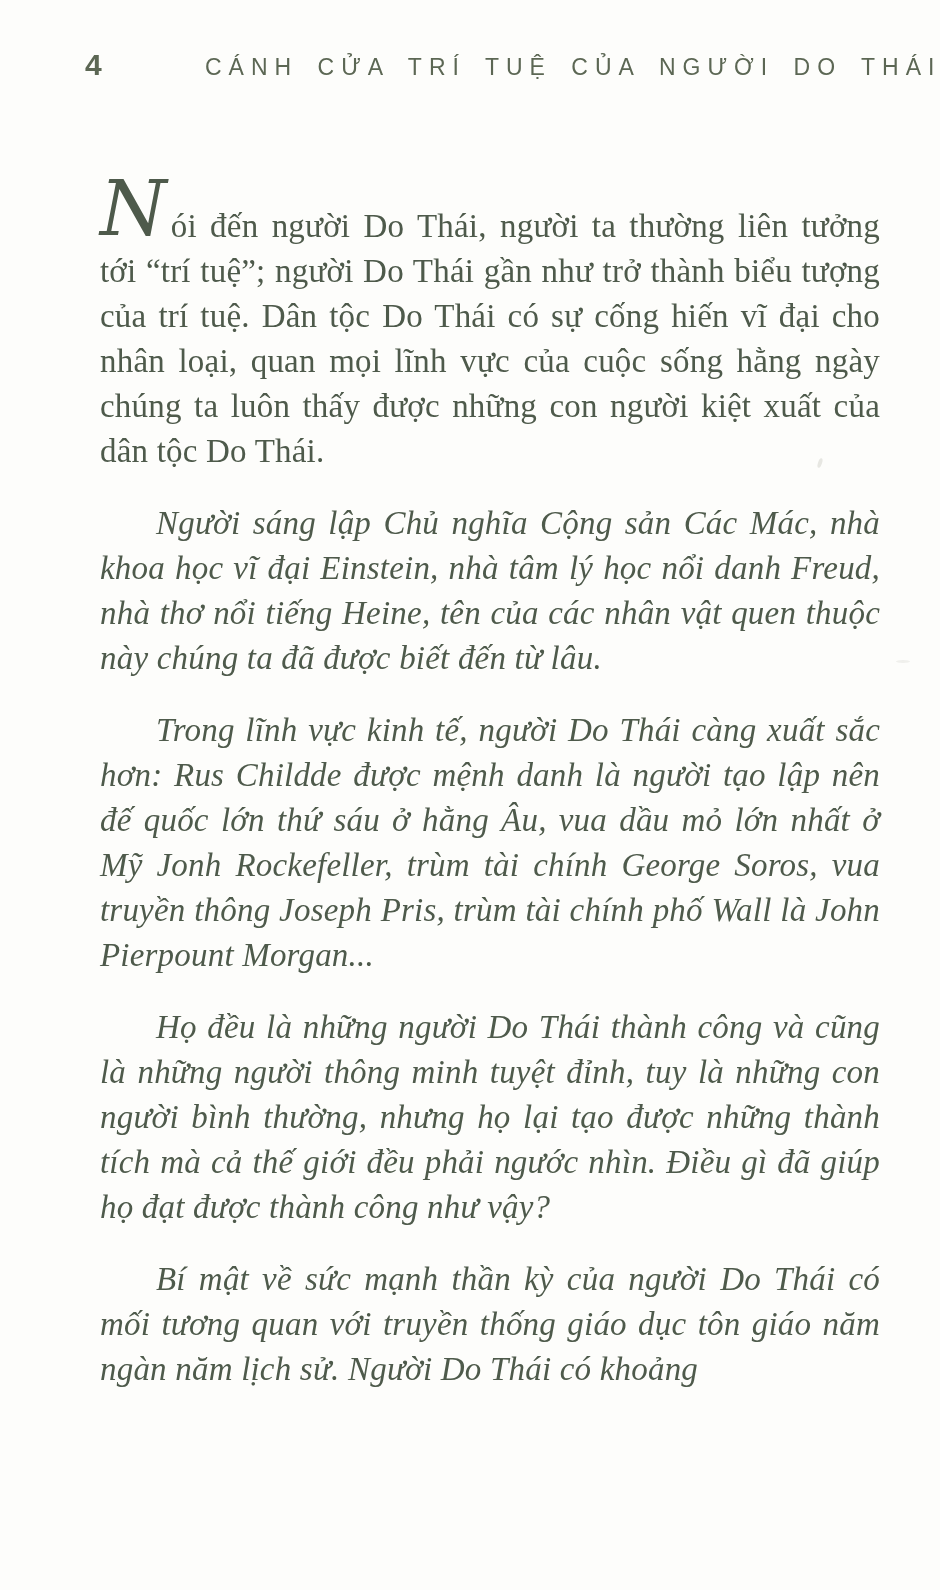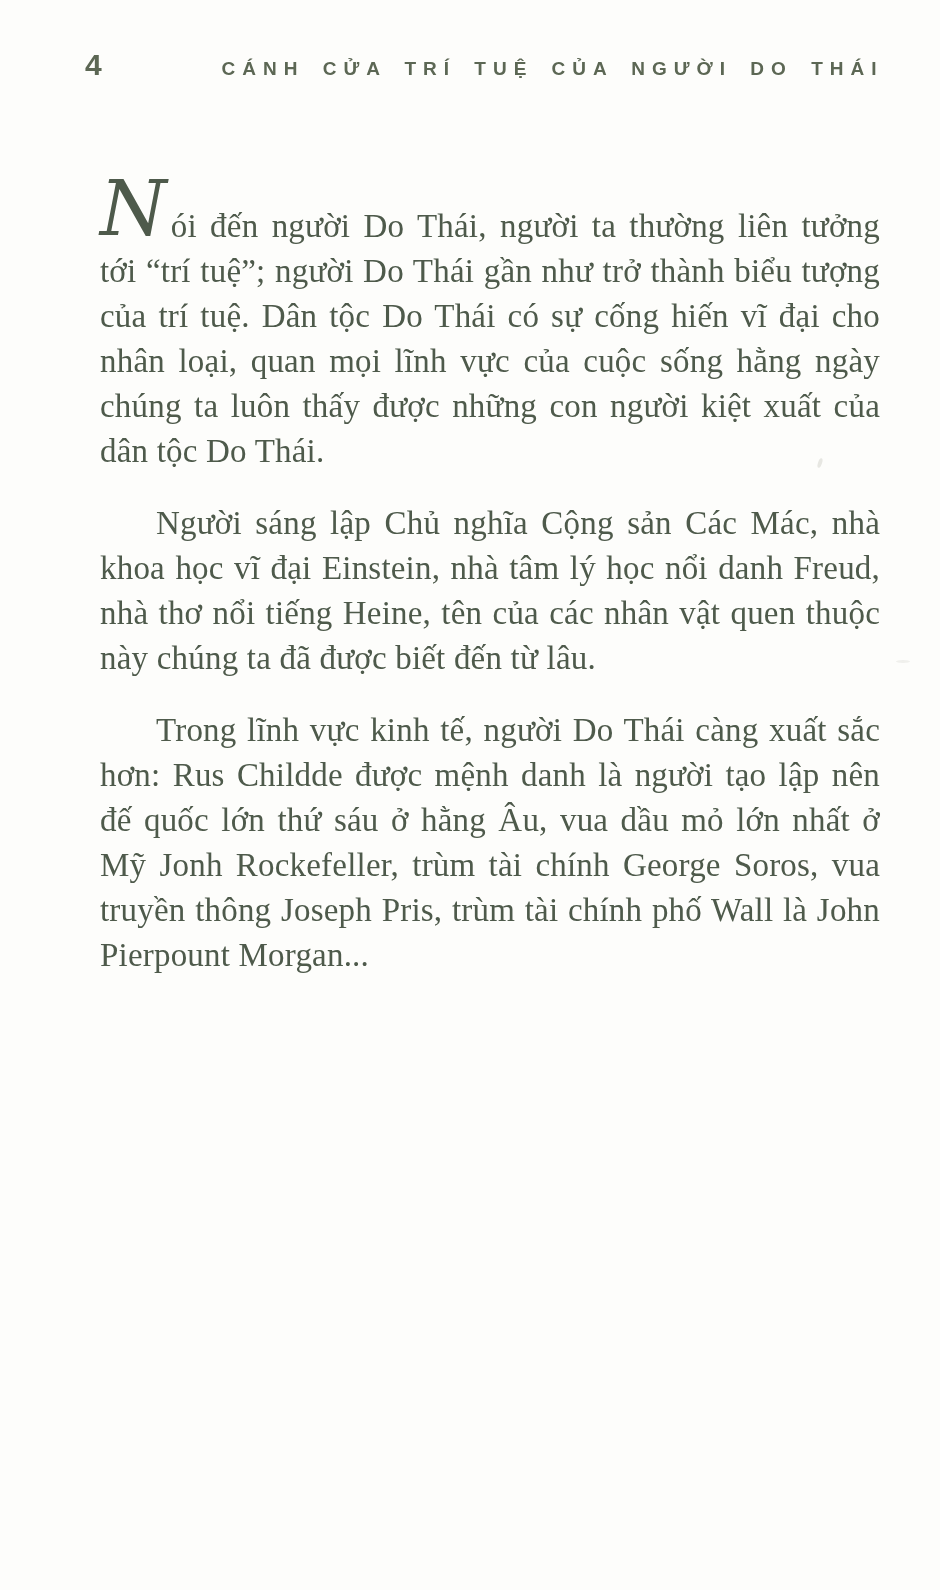--- a/index.html
+++ b/index.html
@@ -30,38 +30,38 @@
   .page-number{
     font-size:30px;
     font-weight:bold;
     width:120px;
     flex:0 0 auto;
     letter-spacing:1px;
   }
   .running-title{
     flex:1 1 auto;
     text-align:center;
-    font-size:19px;
-    font-weight:700;
+    font-size:23px;
+    font-weight:400;
     letter-spacing:7px;
     word-spacing:6px;
     white-space:nowrap;
     color:var(--header-ink);
   }
   
   .page-body{
     margin:122px 60px 0 100px;
     width:780px;
     font-size:33px;
     line-height:45px;
     text-align:justify;
     letter-spacing:.2px;
   }
   .paragraph{ margin-bottom:27px; }
-  .paragraph.indent{ text-indent:56px; }
+  .paragraph.indent{ text-indent:56px;font-style:italic; }
   .drop-cap{
     display:inline-block;
     font-family:"DejaVu Serif","Liberation Serif",serif;
     font-style:italic;
     font-size:76px;
     line-height:1px;
     vertical-align:baseline;
     padding-right:4px;
     position:relative;
     top:-2px;
@@ -87,20 +87,22 @@
   </header>
 
   <main class="page-body">
 
     <p class="paragraph opening"><span class="drop-cap">N</span><span>ói đến người Do Thái, người ta thường liên tưởng tới “trí tuệ”; người Do Thái gần như trở thành biểu tượng của trí tuệ. Dân tộc Do Thái có sự cống hiến vĩ đại cho nhân loại, quan mọi lĩnh vực của cuộc sống hằng ngày chúng ta luôn thấy được những con người kiệt xuất của dân tộc Do Thái.</span></p>
 
     <p class="paragraph indent">Người sáng lập Chủ nghĩa Cộng sản Các Mác, nhà khoa học vĩ đại Einstein, nhà tâm lý học nổi danh Freud, nhà thơ nổi tiếng Heine, tên của các nhân vật quen thuộc này chúng ta đã được biết đến từ lâu.</p>
 
     <p class="paragraph indent">Trong lĩnh vực kinh tế, người Do Thái càng xuất sắc hơn: Rus Childde được mệnh danh là người tạo lập nên đế quốc lớn thứ sáu ở hằng Âu, vua dầu mỏ lớn nhất ở Mỹ Jonh Rockefeller, trùm tài chính George Soros, vua truyền thông Joseph Pris, trùm tài chính phố Wall là John Pierpount Morgan...</p>
 
+    <p class="paragraph indent">Họ đều là những người Do Thái thành công và cũng là những người thông minh tuyệt đỉnh, tuy là những con người bình thường, nhưng họ lại tạo được những thành tích mà cả thế giới đều phải ngước nhìn. Điều gì đã giúp họ đạt được thành công như vậy?</p>
 
+    <p class="paragraph indent">Bí mật về sức mạnh thần kỳ của người Do Thái có mối tương quan với truyền thống giáo dục tôn giáo năm ngàn năm lịch sử. Người Do Thái có khoảng</p>
 
   </main>
 
   <span class="scan-speck speck-1"></span>
   <span class="scan-speck speck-2"></span>
 
 </div>
 
 </body></html>

